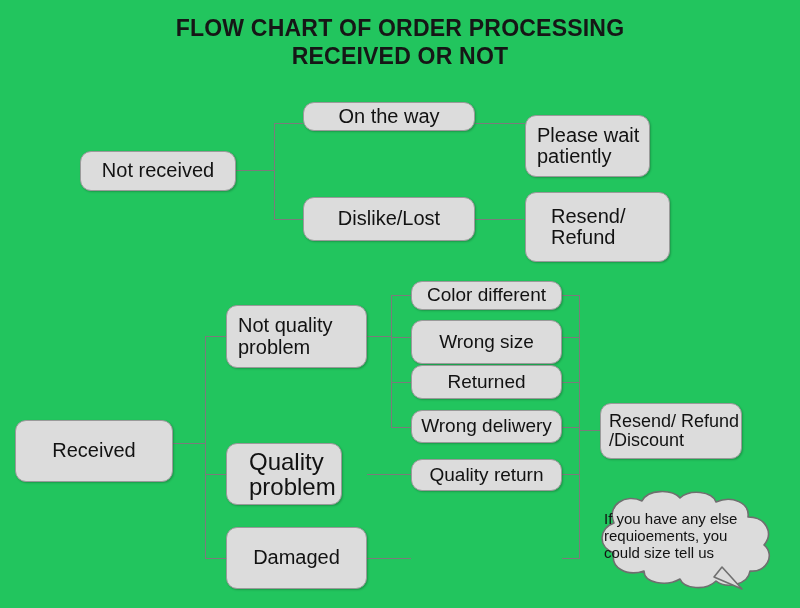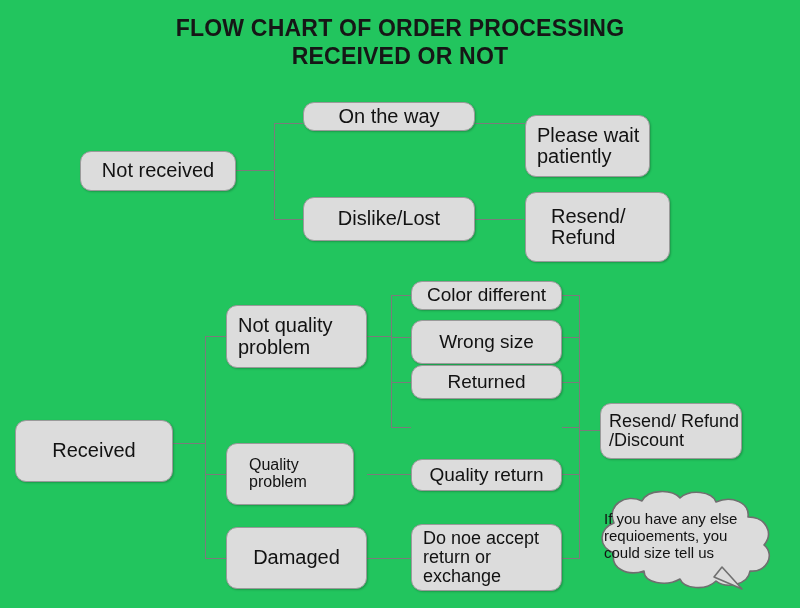--- a/index.html
+++ b/index.html
@@ -156,37 +156,35 @@
   <div class="conn h" style="left:562px; top:474px; width:17px;"></div>
   <div class="conn h" style="left:562px; top:558px; width:17px;"></div>
   <div class="conn v" style="left:579px; top:295px; height:264px;"></div>
   <div class="conn h" style="left:579px; top:430px; width:21px;"></div>
 
   <div class="node center" style="left:15px; top:420px; width:158px; height:62px; font-size:20px;">Received</div>
 
   <div class="node left" style="left:226px; top:305px; width:141px; height:63px; font-size:20px;">Not quality
 problem</div>
 
-  <div class="node left" style="left:226px; top:443px; width:128px; height:62px; font-size:16px; padding-left:22px;">Quality
+  <div class="node left" style="left:226px; top:443px; width:116px; height:62px; font-size:24px; padding-left:22px;">Quality
 problem</div>
 
   <div class="node center" style="left:226px; top:527px; width:141px; height:62px; font-size:20px;">Damaged</div>
 
   <div class="node center" style="left:411px; top:281px; width:151px; height:29px; font-size:19px;">Color different</div>
 
   <div class="node center" style="left:411px; top:320px; width:151px; height:44px; font-size:19px;">Wrong size</div>
 
   <div class="node center" style="left:411px; top:365px; width:151px; height:34px; font-size:19px;">Returned</div>
 
+  <div class="node center" style="left:411px; top:410px; width:151px; height:33px; font-size:19px;">Wrong deliwery</div>
 
   <div class="node center" style="left:411px; top:459px; width:151px; height:32px; font-size:19px;">Quality return</div>
 
-  <div class="node left" style="left:411px; top:524px; width:151px; height:67px; font-size:18px;">Do noe accept
-return or
-exchange</div>
 
   <div class="node left" style="left:600px; top:403px; width:142px; height:56px; font-size:18px; padding-left:8px;">Resend/ Refund
 /Discount</div>
 
   <div id="cloud-wrap">
     <svg viewBox="0 0 200 105" xmlns="http://www.w3.org/2000/svg">
       <path d="M28 34
                C 20 16, 40 4, 56 12
                C 62 0, 86 0, 94 9
                C 104 0, 126 2, 130 13

